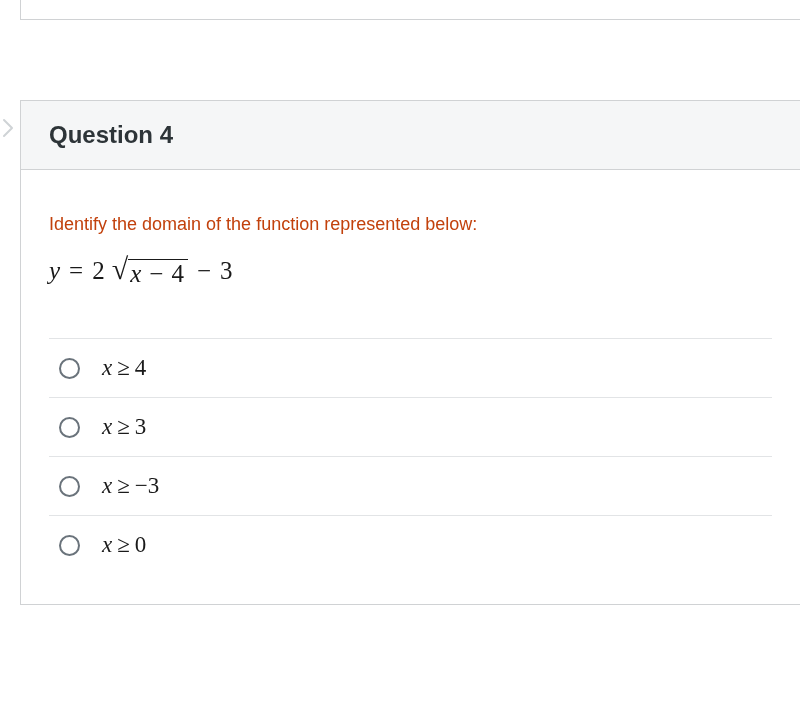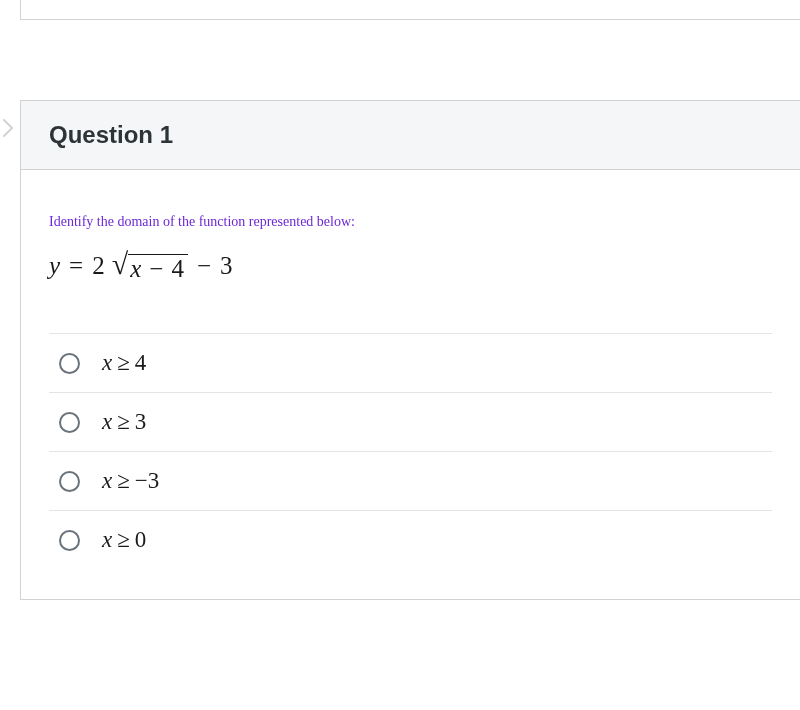--- a/index.html
+++ b/index.html
@@ -39,25 +39,24 @@
     }
     .question-title {
       font-size: 24px;
       font-weight: 700;
       color: #2d3438;
     }
     .question-body {
       padding: 44px 28px 30px 28px;
     }
     .prompt-text {
-      font-size: 14px;
-      color: #6d28d9;
+      font-size: 18px;
+      color: #c2410c;
       margin-bottom: 22px;
       font-weight: 400;
-      font-family: Liberation Serif, serif;
     }
     .equation {
       font-family: "Times New Roman", Georgia, serif;
       font-size: 25px;
       color: #1a1a1a;
       margin-bottom: 50px;
       display: flex;
       align-items: baseline;
       gap: 5px;
     }
@@ -128,21 +127,21 @@
 <div class="prev-box-remnant"></div>
 
 <div class="nav-chevron">
   <svg width="14" height="20" viewBox="0 0 14 20">
     <path d="M 4 2 L 12 10 L 4 18" fill="none" stroke="#cfd3d6" stroke-width="2" stroke-linecap="round" stroke-linejoin="round"></path>
   </svg>
 </div>
 
 <div class="question-card">
   <div class="question-header">
-    <h2 class="question-title">Question 1</h2>
+    <h2 class="question-title">Question 4</h2>
   </div>
   <div class="question-body">
     <p class="prompt-text">Identify the domain of the function represented below:</p>
 
     <div class="equation">
       <span class="mi">y</span>
       <span class="mo">=</span>
       <span>2</span>
       <span class="sqrt-wrap">
         <span class="sqrt-radical">√</span>

